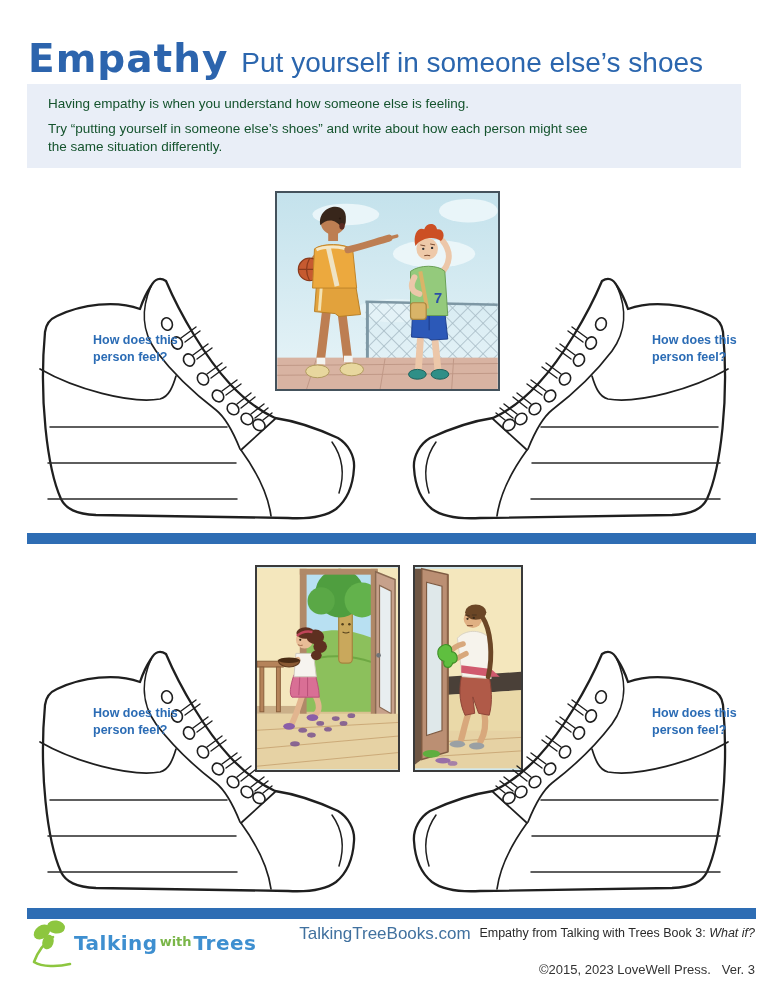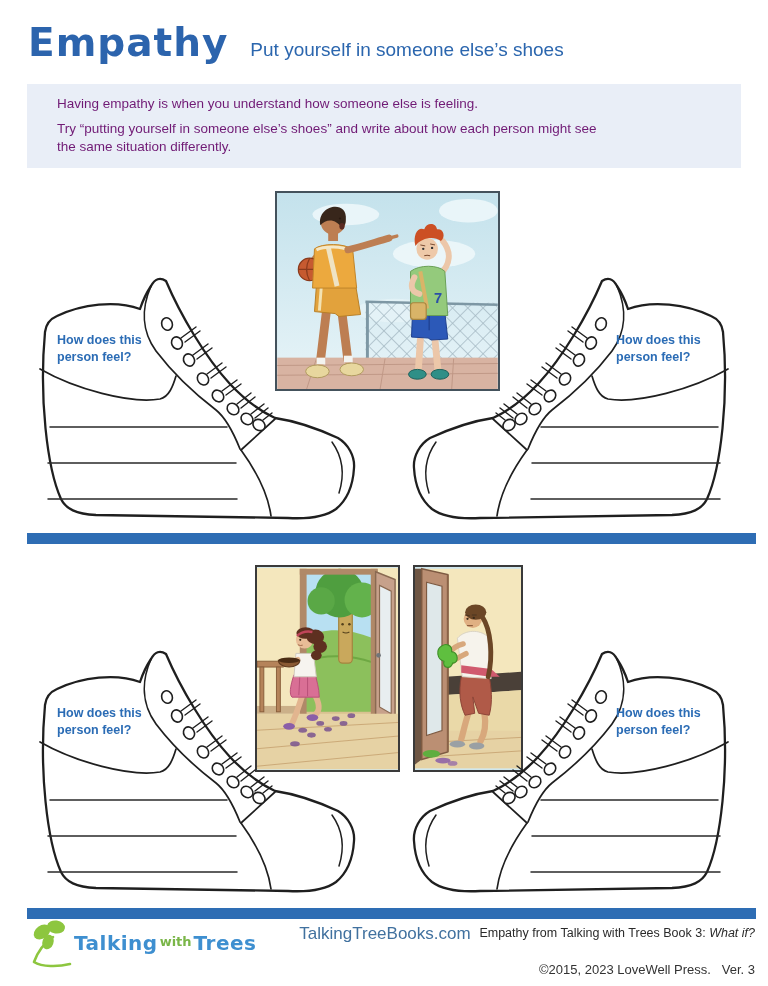--- a/index.html
+++ b/index.html
@@ -1,47 +1,47 @@
 <!DOCTYPE html>
 <html><head>
 <meta charset="utf-8">
 <style>
   html,body{margin:0;padding:0;background:#fff;}
   .page{position:relative;width:768px;height:986px;background:#ffffff;
         font-family:"Liberation Sans",sans-serif;overflow:hidden;}
 
   
-  .header{position:absolute;left:28px;top:20px;display:flex;align-items:baseline;gap:22px;}
+  .header{position:absolute;left:28px;top:36px;display:flex;align-items:baseline;gap:13px;}
   .title{margin:0;font-family:"DejaVu Sans",sans-serif;font-size:39px;font-weight:800;
          color:#2c64ad;letter-spacing:1px;}
-  .subtitle{font-size:19px;color:#2b66ae;font-weight:500;}
+  .subtitle{font-size:28px;color:#2b66ae;font-weight:500;}
 
   
   .instructions{position:absolute;left:27px;top:84px;width:714px;height:84px;
                 background:#e9eef7;box-sizing:border-box;padding:11px 14px 0 13px;}
-  .instructions p{margin:0 0 7px 17px;font-size:13.5px;line-height:1.32;color:#701a75;max-width:545px;}
+  .instructions p{margin:0 0 7px 8px;font-size:13.5px;line-height:1.32;color:#14532d;max-width:545px;}
 
   
   .divider{position:absolute;left:27px;width:729px;height:11px;background:#2e6db4;}
   .divider-1{top:533px;} .divider-2{top:908px;}
 
   
   .scene{position:absolute;box-sizing:border-box;background:#cfe7ee;}
   .scene svg{display:block;width:100%;height:100%;}
   .scene-top{left:275px;top:191px;width:225px;height:200px;border:2px solid #44525c;}
   .scene-bl{left:255px;top:565px;width:145px;height:207px;border:2px solid #3a3a3a;}
   .scene-br{left:413px;top:565px;width:110px;height:207px;border:2px solid #3a3a3a;}
 
   
   .shoe{position:absolute;width:335px;height:258px;}
   .shoe svg{display:block;width:100%;height:100%;}
   .shoe-1,.shoe-2{top:272px;} .shoe-3,.shoe-4{top:645px;}
   .shoe-1,.shoe-3{left:30px;} .shoe-2,.shoe-4{left:403px;}
   .shoe .q{position:absolute;top:60px;width:90px;font-size:12.5px;font-weight:bold;
-           color:#2b6cb5;line-height:1.35;}
+           color:#2b6cb5;line-height:1.35;margin-left:36px;}
   .q-left{left:27px;} .q-right{left:213px;}
   .defs-holder{position:absolute;width:0;height:0;overflow:hidden;}
 
   
   .footer-logo{position:absolute;left:28px;top:918px;display:flex;align-items:center;}
   .logo-word-blue{font-family:"DejaVu Sans",sans-serif;font-weight:800;font-size:20px;color:#3e8fd0;letter-spacing:.5px;}
   .logo-word-green{font-family:"DejaVu Sans",sans-serif;font-weight:bold;font-size:13px;color:#7ab648;margin:2px 2px;position:relative;top:-2px;}
   .footer-site{position:absolute;left:290px;top:924px;width:190px;text-align:center;
                font-size:17px;color:#41719f;text-decoration:none;}
   .footer-credits{position:absolute;right:13px;top:926px;text-align:right;color:#2a2a2a;}

